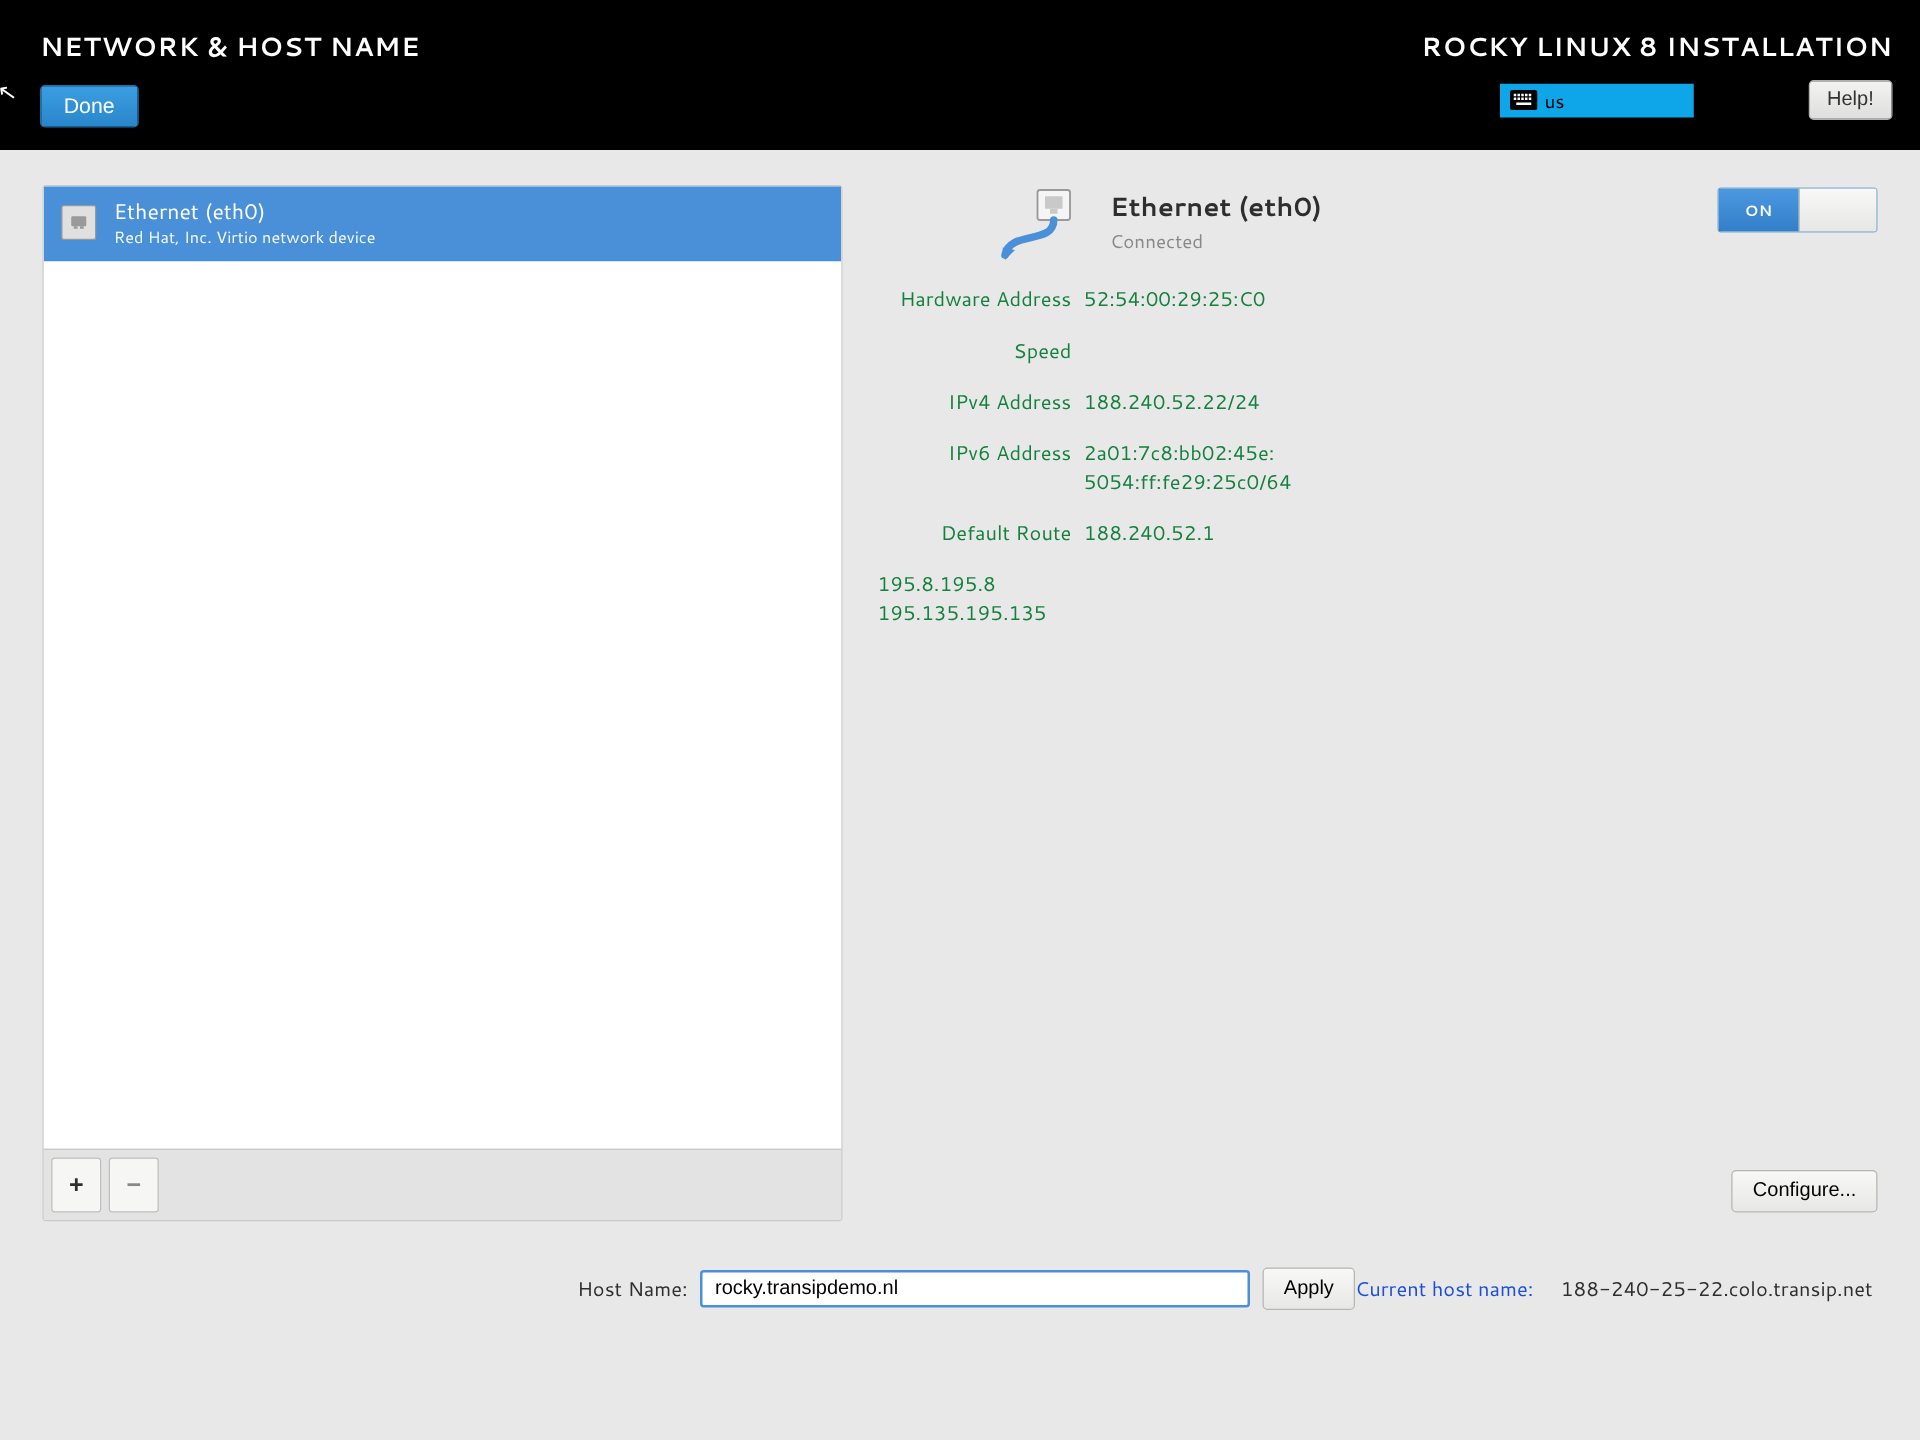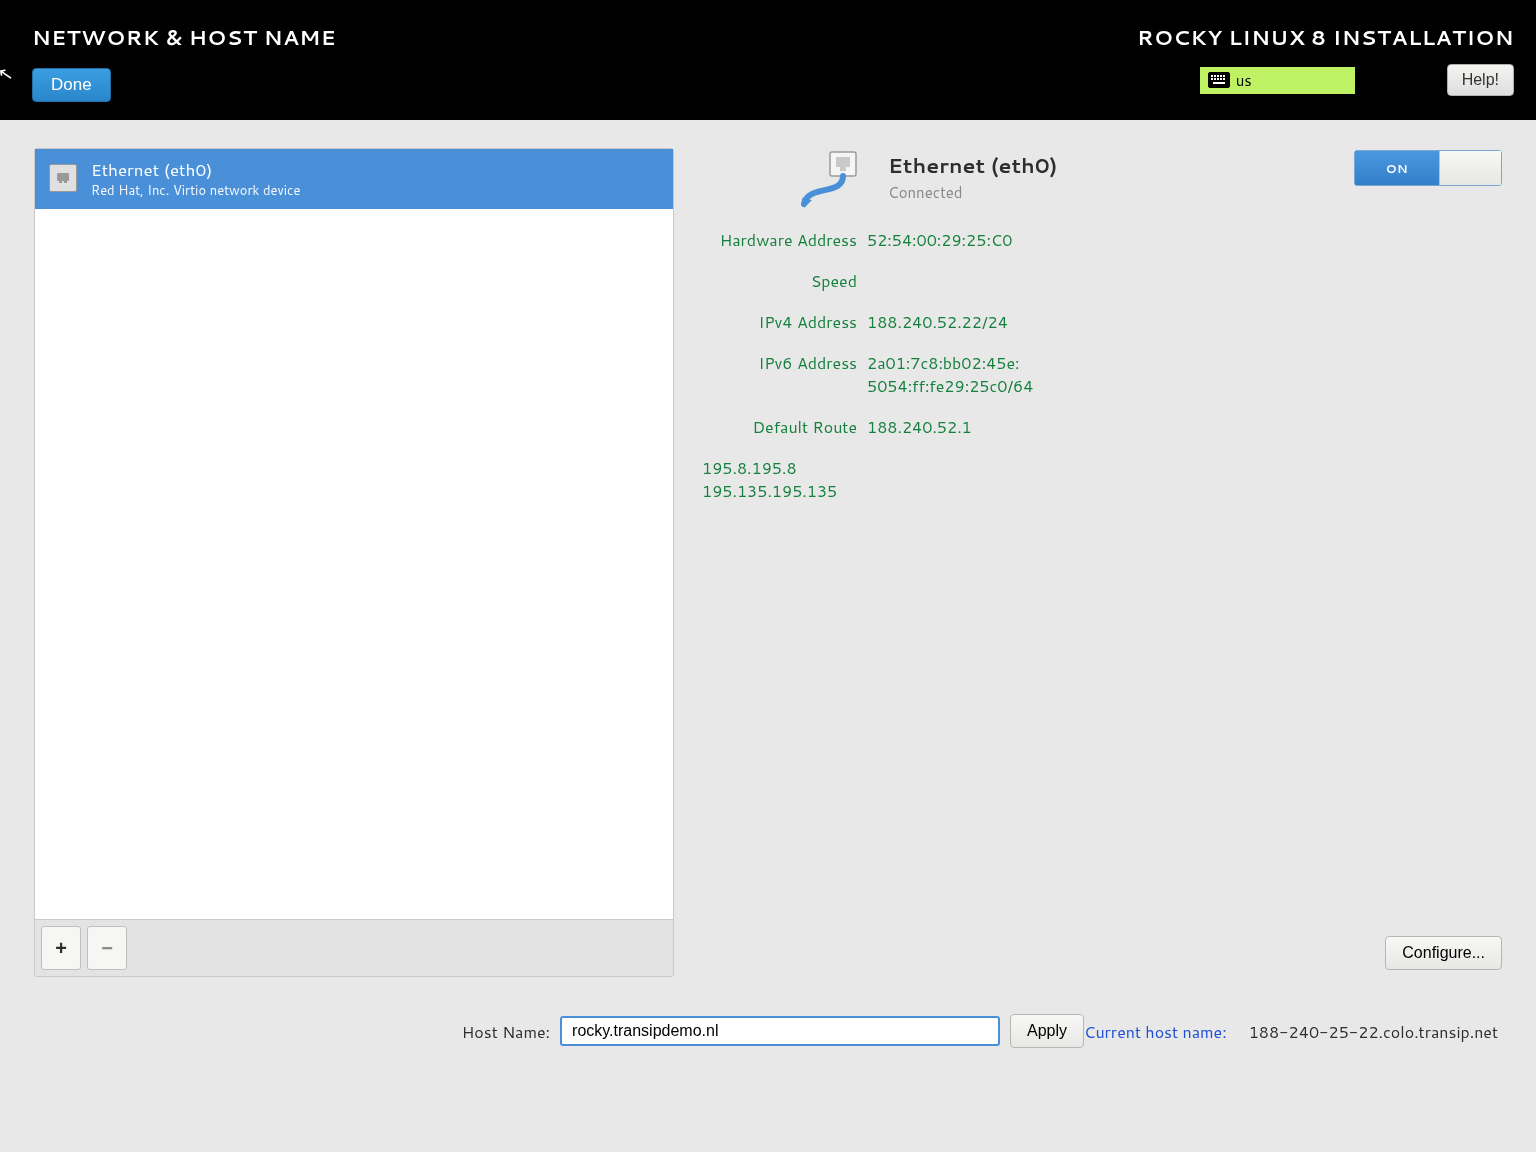--- a/index.html
+++ b/index.html
@@ -58,21 +58,21 @@
       letter-spacing: 0.5px;
     }
     .topbar-right-row {
       display: flex;
       justify-content: flex-end;
       align-items: center;
       margin-top: 12px;
       gap: 92px;
     }
     .kb-indicator {
-      background: #bef264;
+      background: #0ea5e9;
       display: flex;
       align-items: center;
       padding: 3px 8px;
       font-size: 15px;
       color: #000;
       gap: 6px;
       width: 155px;
     }
     .kb-indicator svg { flex-shrink: 0; }
     .help-btn {
@@ -175,21 +175,21 @@
     }
     .detail-head-text .status {
       font-size: 15px;
       color: #888;
       margin-top: 2px;
     }
     .toggle {
       position: absolute;
       right: 0;
       top: 2px;
-      width: 148px;
+      width: 128px;
       height: 36px;
       border: 1px solid #7aa7d0;
       border-radius: 3px;
       background: #f3f3f1;
       cursor: pointer;
       display: flex;
       align-items: stretch;
     }
     .toggle .on {
       flex: 1;

